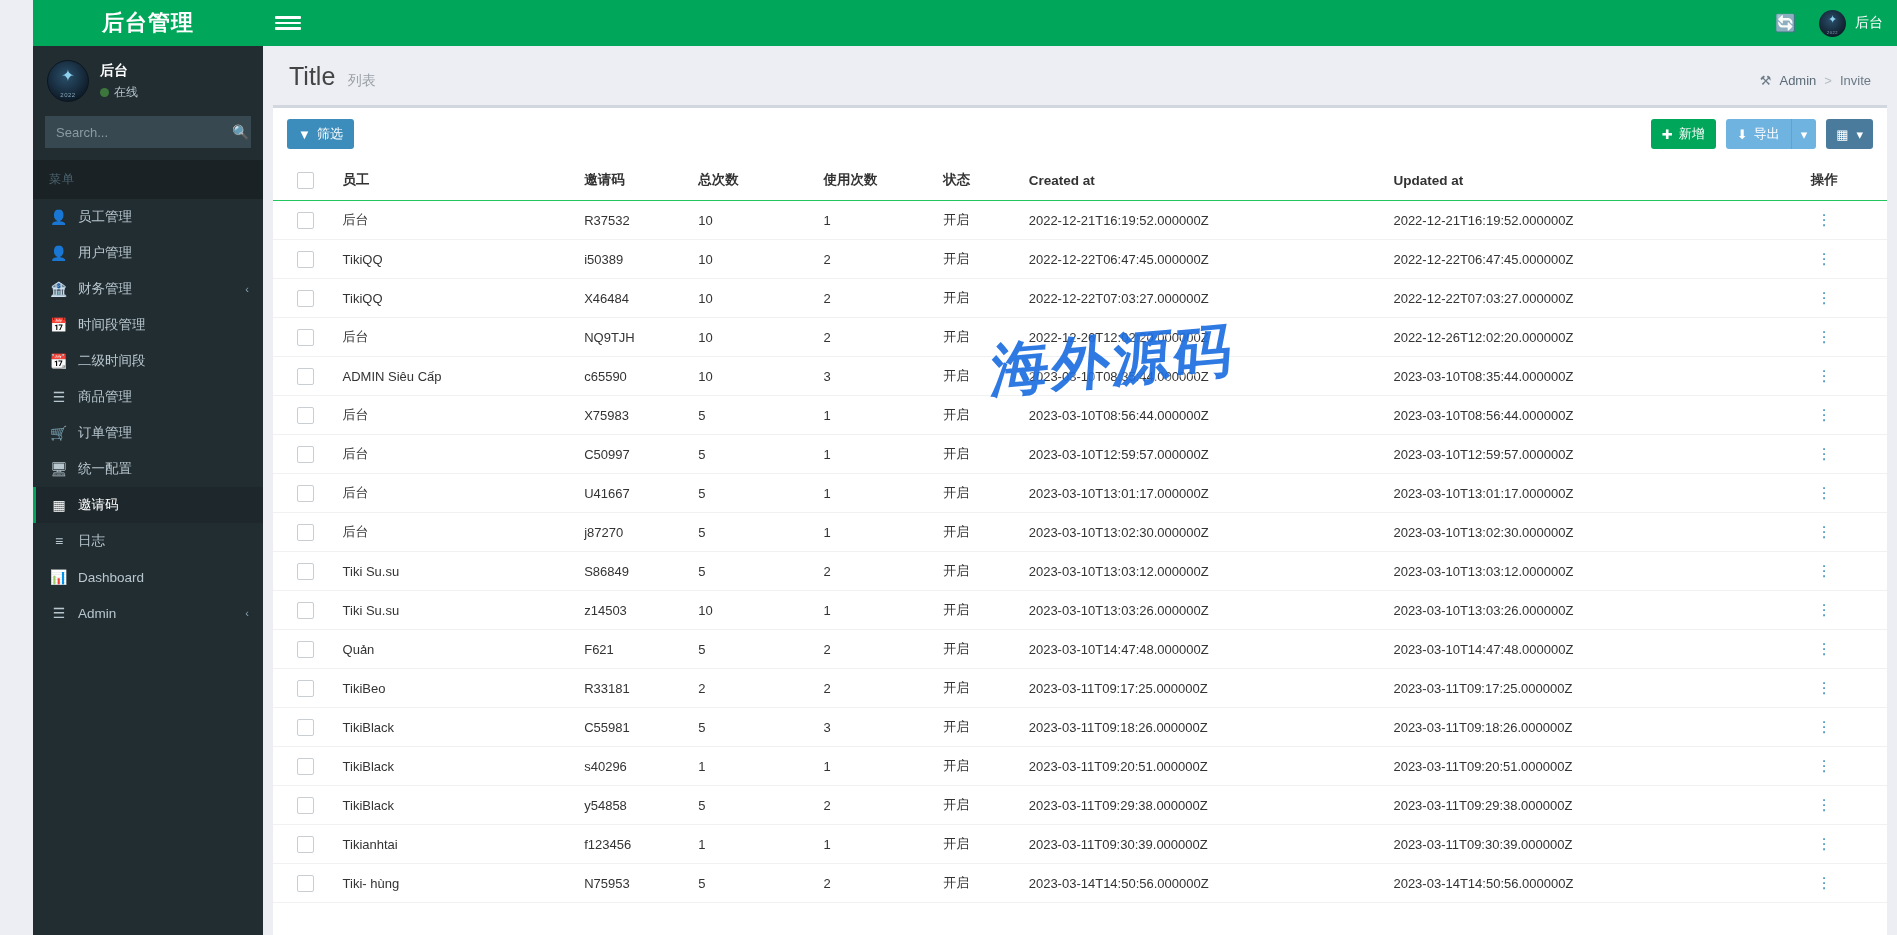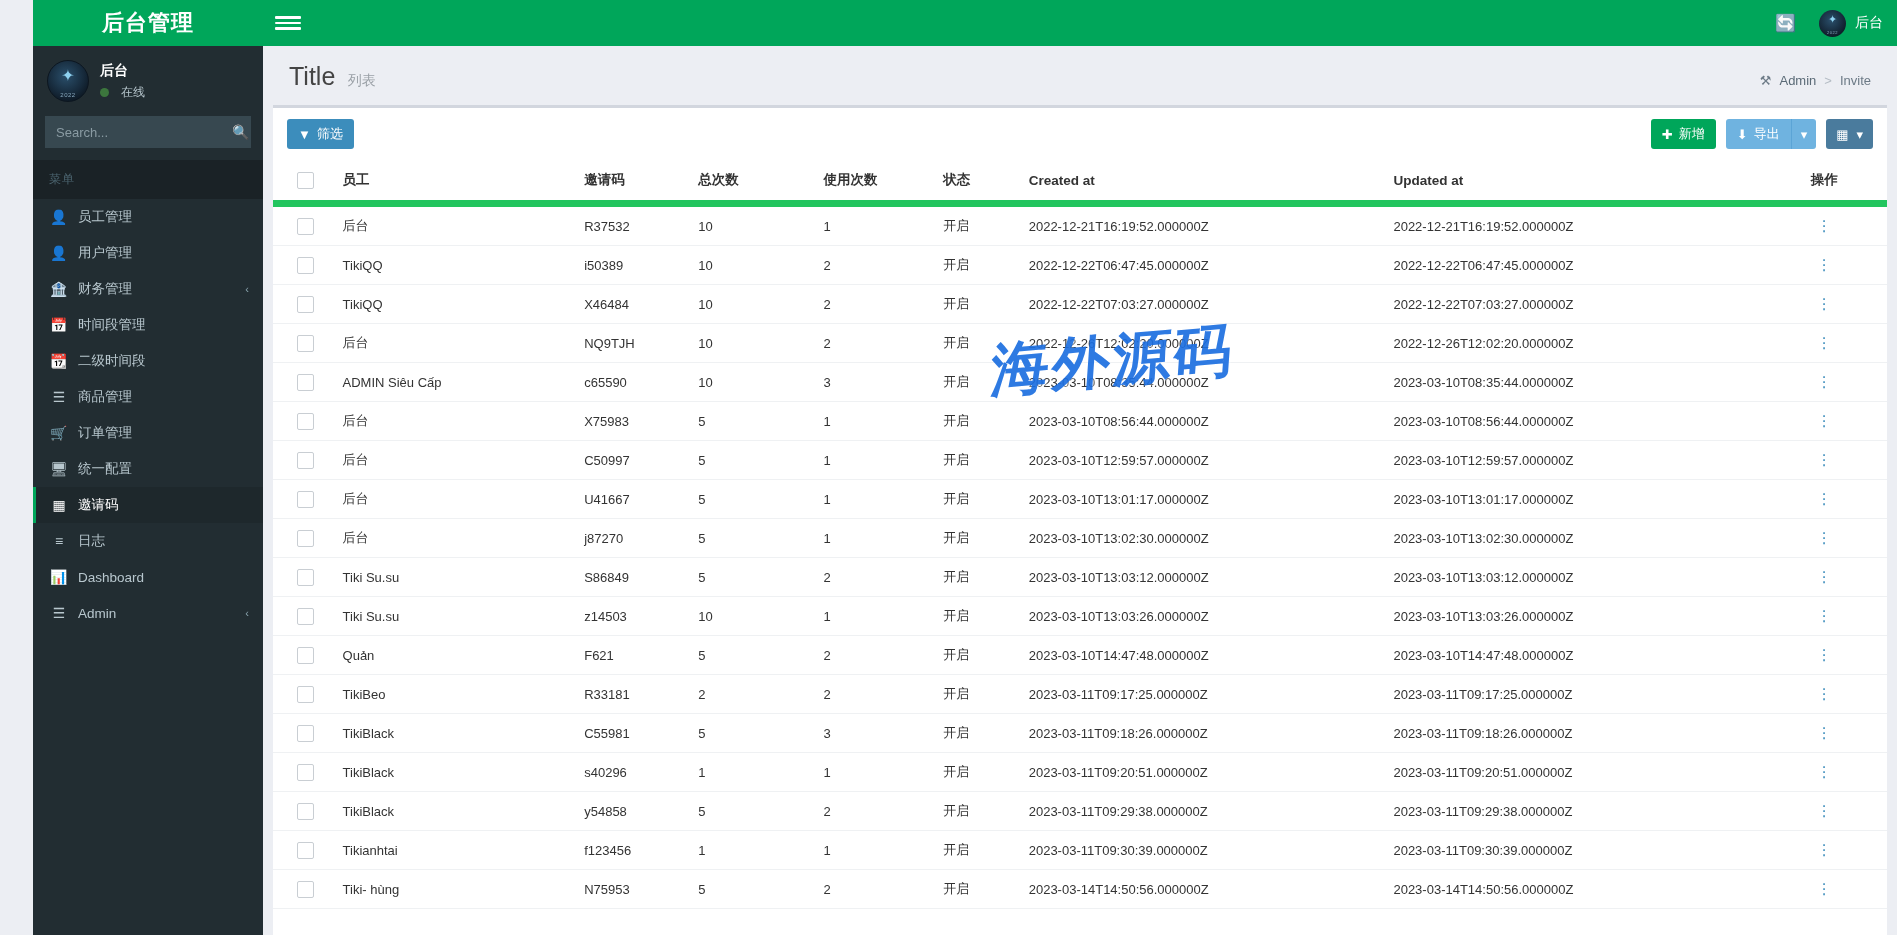--- a/index.html
+++ b/index.html
@@ -34,21 +34,21 @@
   .avatar::after {
     content: "✦"; position: absolute; left: 0; right: 0; top: 7px;
     text-align: center; color: #8fd2f0; font-size: 16px; line-height: 1;
   }
   .avatar .yr {
     position: absolute; bottom: 3px; left: 0; right: 0; text-align: center;
     font-size: 6px; color: #88a8bd; letter-spacing: .5px;
   }
   .uinfo { display: flex; flex-direction: column; gap: 4px; }
   .uname { color: #ffffff; font-size: 14px; font-weight: bold; }
-  .ustatus { color: #b8c7ce; font-size: 12px; display: flex; align-items: center; gap: 12px; }
+  .ustatus { color: #b8c7ce; font-size: 12px; display: flex; align-items: center; gap: 5px; }
   .dot { width: 9px; height: 9px; border-radius: 50%; background: #3c763d; display: inline-block; }
 
   .searchwrap { padding: 0 12px 12px 12px; }
   .searchbox {
     display: flex; align-items: center; background: #374850;
     border: 1px solid #374850; height: 32px; padding: 0 10px;
   }
   .searchbox input {
     flex: 1; background: transparent; border: none; outline: none;
     color: #d8dde1; font-size: 13px; font-family: inherit;
@@ -117,21 +117,21 @@
   .btn-caret { background: #6fb3e0; border-radius: 0 3px 3px 0; padding: 0 9px;
                border-left: 1px solid #5ba4d6; }
   .btn-cols { background: #4a7b9d; border-radius: 3px; padding: 0 10px; gap: 8px; }
   .btngroup { display: flex; align-items: center; gap: 10px; }
   .bgrp { display: flex; }
 
   .tablewrap { flex: 1; overflow: hidden; position: relative; }
   table { width: 100%; border-collapse: collapse; table-layout: fixed; }
   thead th {
     text-align: left; font-size: 13.5px; color: #333; font-weight: bold;
-    padding: 11px 8px; border-bottom: 7px solid #22c55e; white-space: nowrap;
+    padding: 11px 8px; border-bottom: 1px solid #22c55e; white-space: nowrap;
   }
   tbody td {
     font-size: 13px; color: #333; padding: 10px 8px;
     border-bottom: 1px solid #eff1f3; white-space: nowrap;
     overflow: hidden; text-overflow: ellipsis;
   }
   .c-chk { width: 54px; padding-left: 24px; }
   .c-emp { width: 212px; }
   .c-code { width: 100px; }
   .c-tot { width: 110px; }

